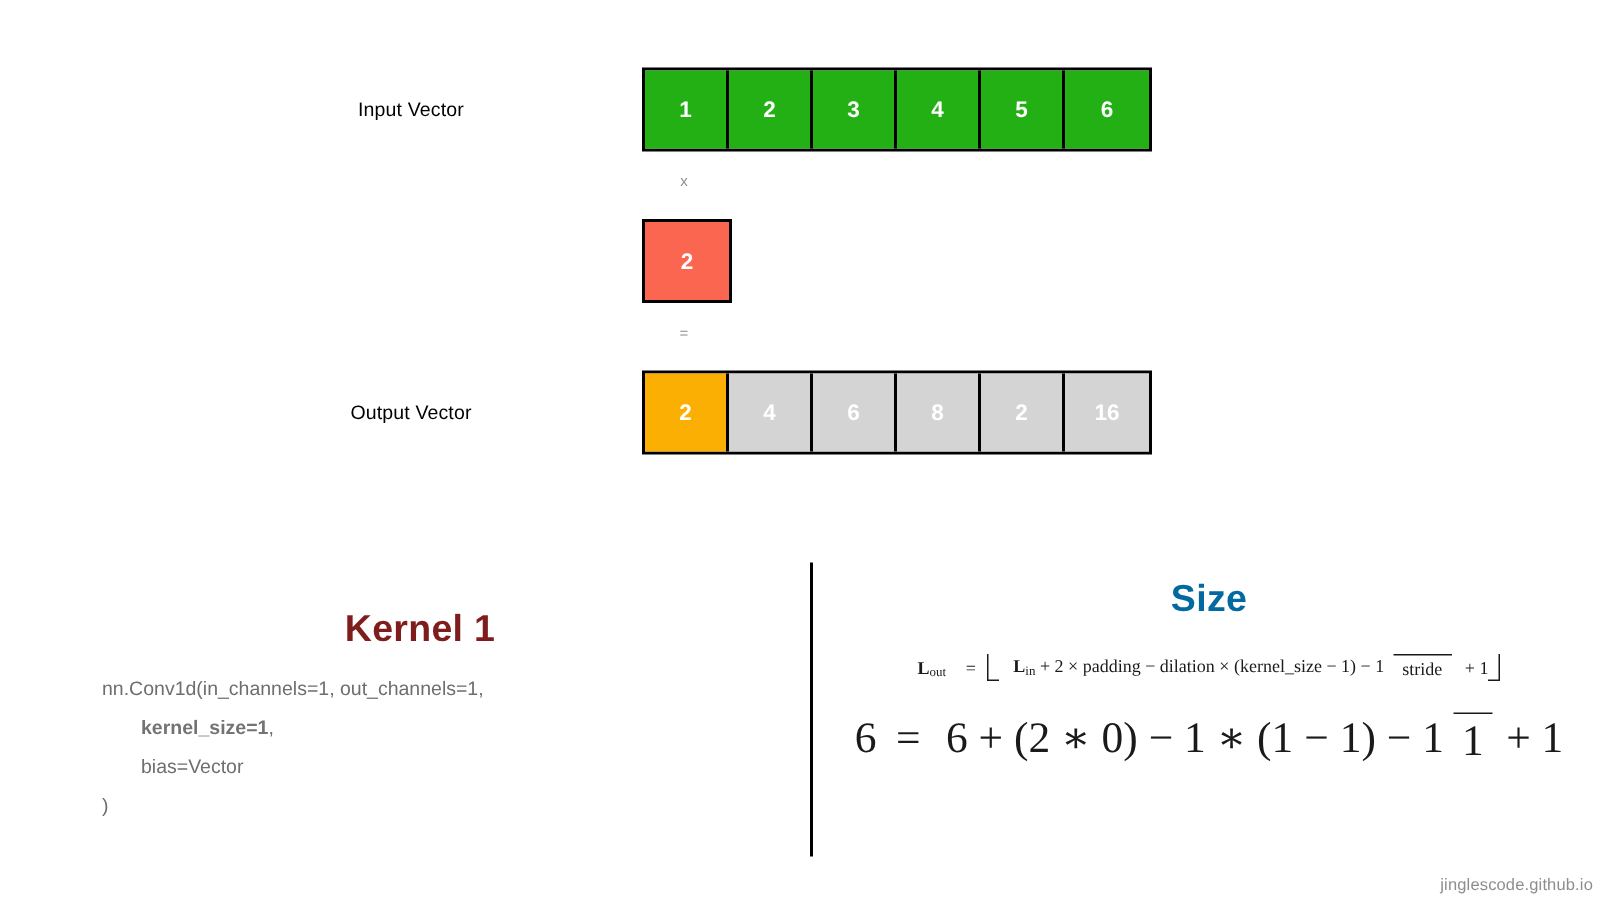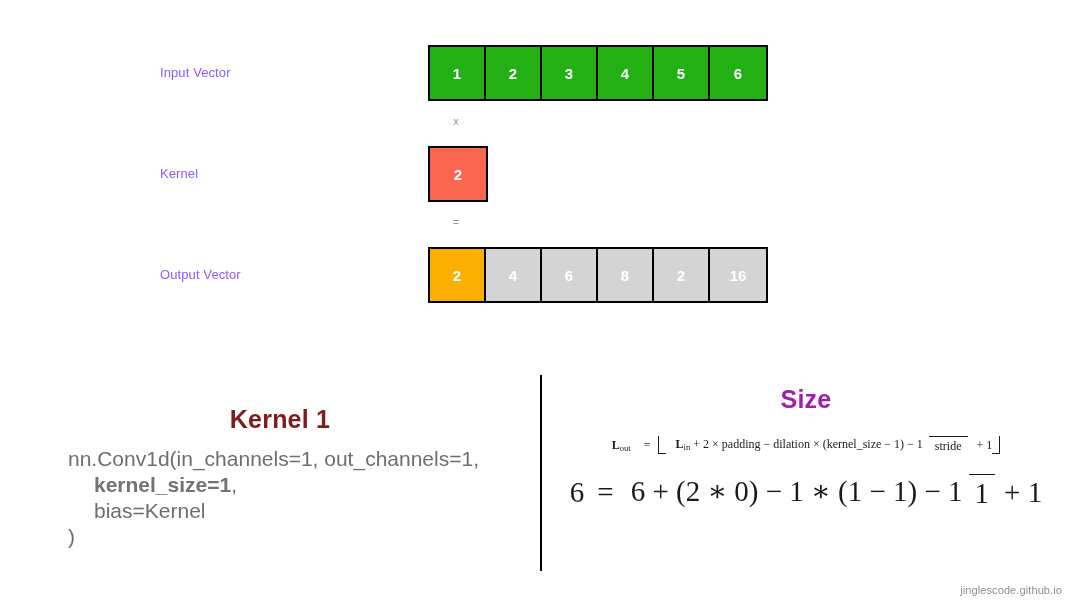--- a/index.html
+++ b/index.html
@@ -36,23 +36,23 @@
   .vec-row.kernel { top: 146px; }
   .vec-row.output { top: 247px; }
 
   .row-label {
     position: absolute;
     left: 160px;
     width: 228px;
     top: 0;
     height: 56px;
     line-height: 56px;
-    text-align: left;
+    text-align: center;
     font-size: 13px;
-    color: #8b5cf6;
+    color: #000000;
     letter-spacing: .1px;
     white-space: nowrap;
   }
 
   .cells {
     position: absolute;
     left: 428px;
     top: 0;
     height: 56px;
     display: flex;
@@ -109,42 +109,42 @@
   }
   #code-title {
     text-align: center;
     font-size: 25px;
     font-weight: bold;
     color: #7f1d1d;
     letter-spacing: .2px;
   }
   #code-body {
     margin-top: 12px;
-    font-size: 21px;
+    font-size: 13px;
     line-height: 26px;
     color: #6e6e6e;
     text-align: left;
     padding-left: 28px;
     white-space: nowrap;
   }
   #code-body .indent { padding-left: 26px; display: inline-block; }
   #code-body .bold { font-weight: bold; color: #737373; }
 
   
   #math-panel {
     position: absolute;
     left: 552px;
     top: 385px;
     width: 508px;
   }
   #math-title {
     text-align: center;
     font-size: 25px;
     font-weight: bold;
-    color: #a21caf;
+    color: #0369a1;
     letter-spacing: .2px;
   }
 
   .math {
     font-family: "Liberation Serif", "DejaVu Serif", serif;
     color: #1a1a1a;
     display: flex;
     align-items: center;
     justify-content: center;
   }
@@ -220,21 +220,20 @@
       <div class="cell green">3</div>
       <div class="cell green">4</div>
       <div class="cell green">5</div>
       <div class="cell green">6</div>
     </div>
   </div>
 
   <div class="op times">x</div>
 
   <div class="vec-row kernel">
-    <div class="row-label">Kernel</div>
     <div class="cells">
       <div class="cell red">2</div>
     </div>
   </div>
 
   <div class="op equals">=</div>
 
   <div class="vec-row output">
     <div class="row-label">Output Vector</div>
     <div class="cells">
@@ -248,21 +247,21 @@
   </div>
 </div>
 
 <div id="divider"></div>
 
 <div id="code-panel">
   <div id="code-title">Kernel 1</div>
   <div id="code-body">
     <div>nn.Conv1d(in_channels=1, out_channels=1,</div>
     <div><span class="indent"></span><span class="bold">kernel_size=1</span><span>,</span></div>
-    <div><span class="indent"></span><span>bias=Kernel</span></div>
+    <div><span class="indent"></span><span>bias=Vector</span></div>
     <div>)</div>
   </div>
 </div>
 
 <div id="math-panel">
   <div id="math-title">Size</div>
 
   <div id="formula-general" class="math">
     <span class="lhs"><b>L</b><sub class="msub">out</sub></span>
     <span class="eq">=</span>

